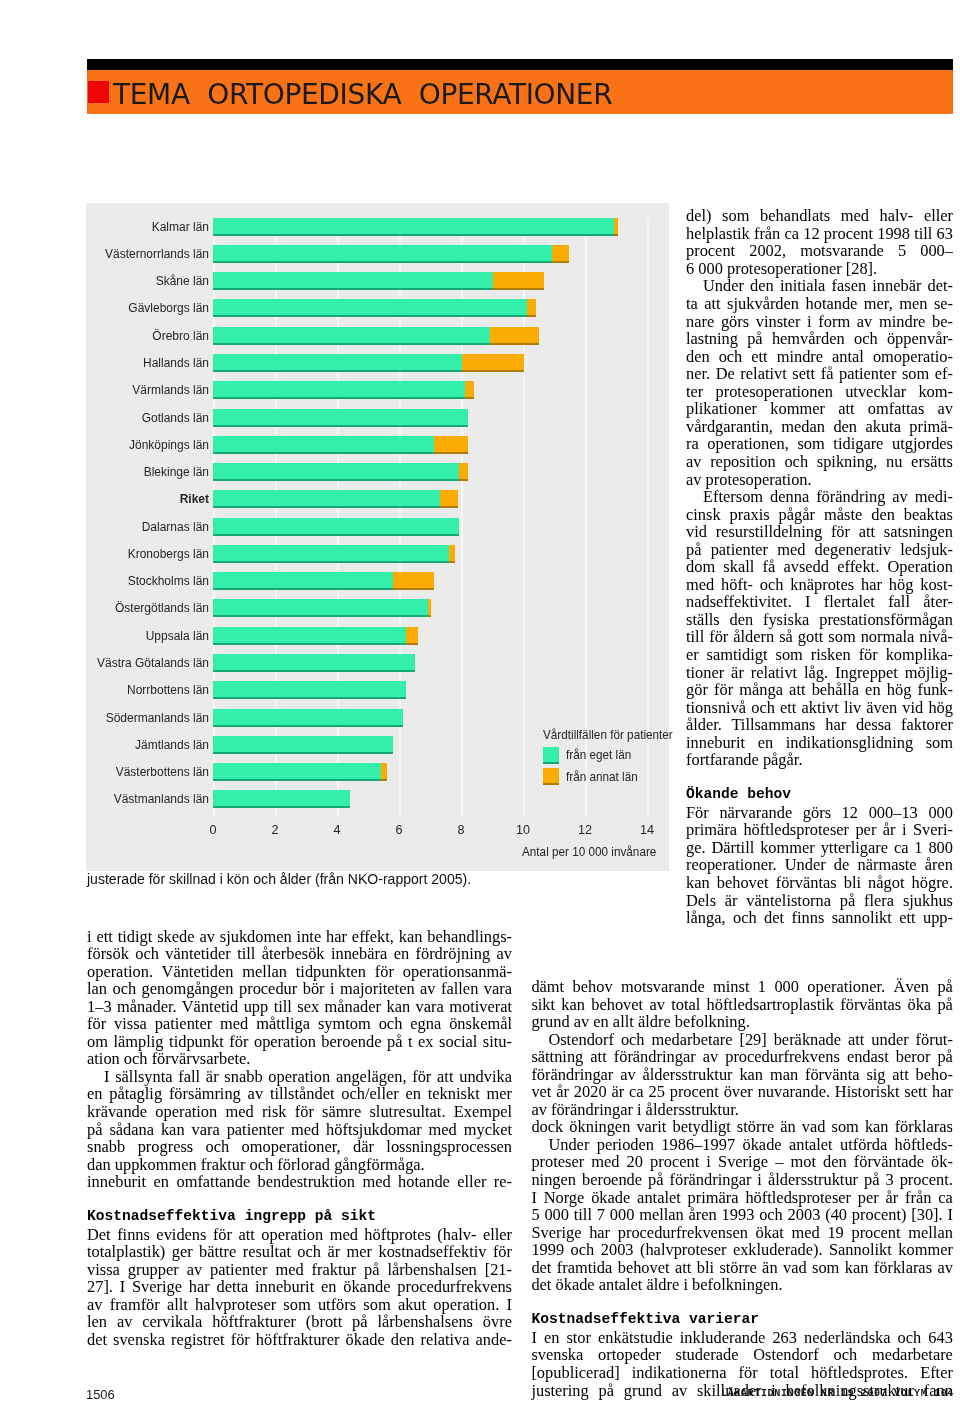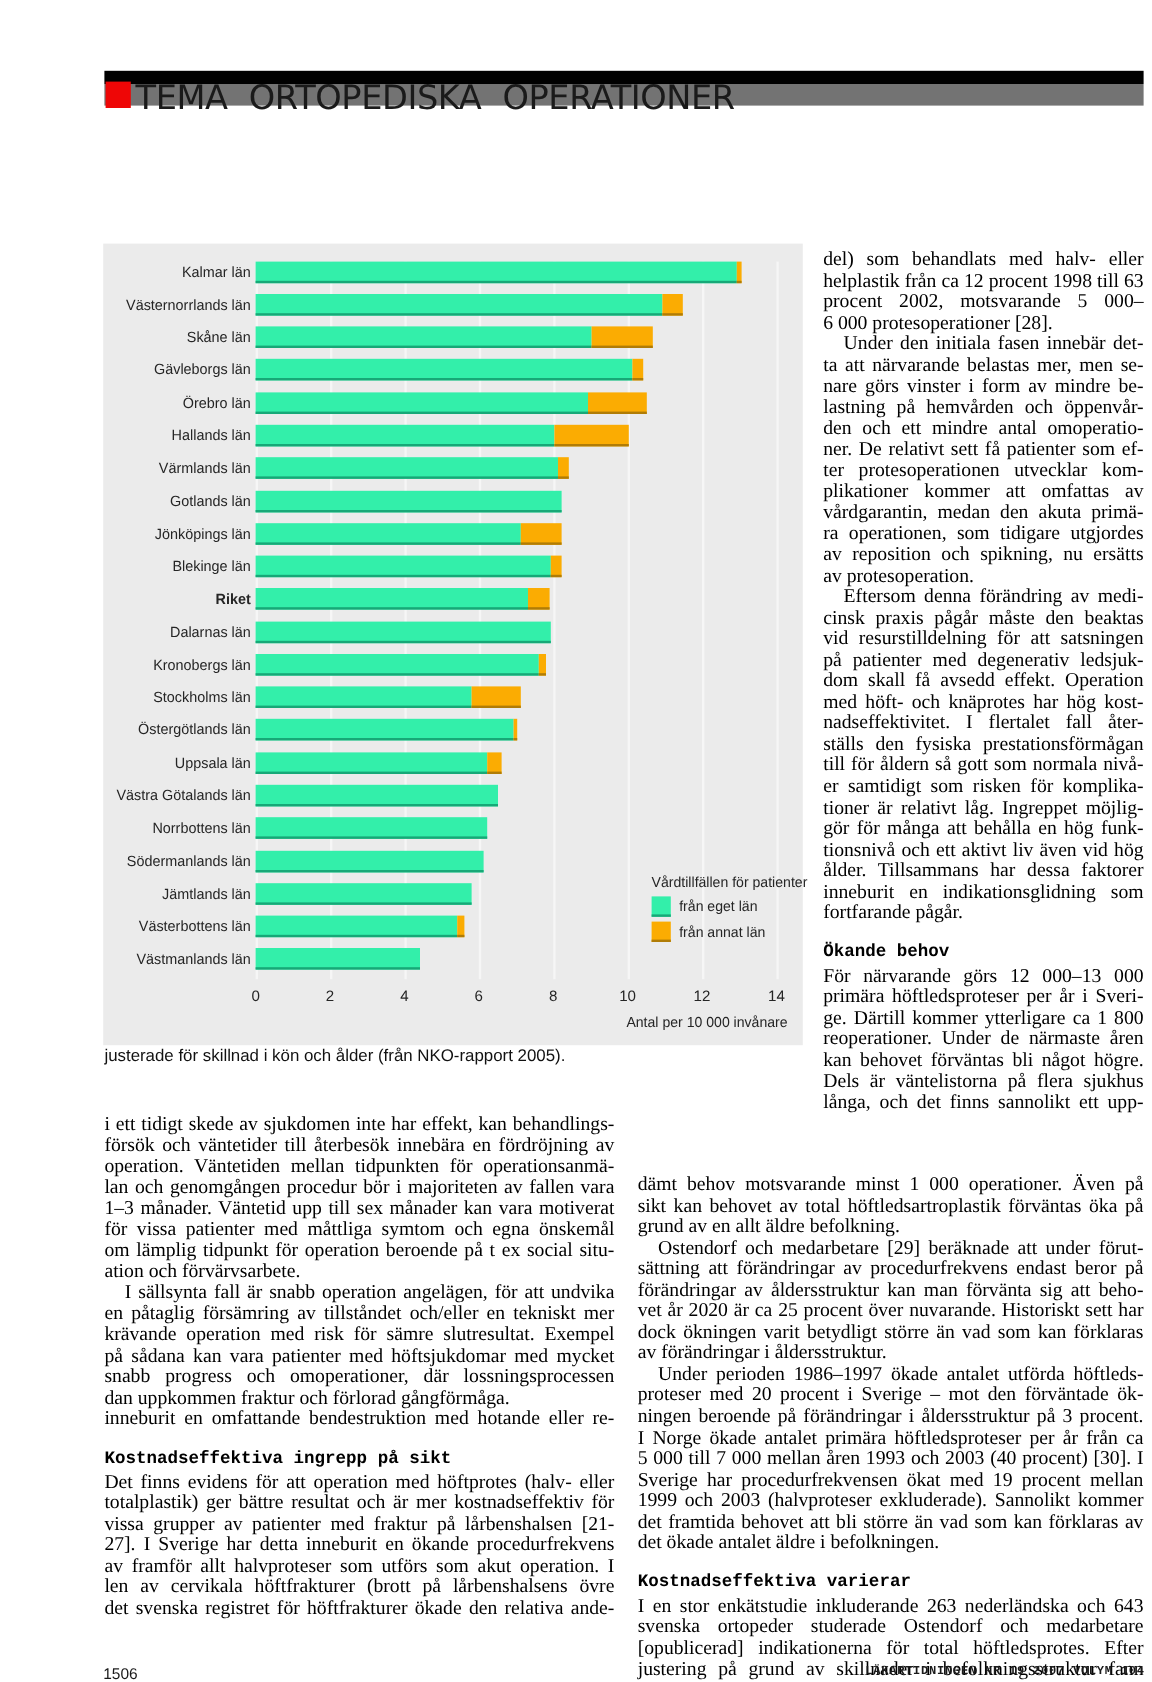--- a/index.html
+++ b/index.html
@@ -3,21 +3,21 @@
 <meta charset="utf-8">
 <style>
   html,body{margin:0;padding:0;}
   body{width:960px;height:1402px;background:#ffffff;overflow:hidden;position:relative;
        font-family:"Liberation Serif",serif;}
   .page{position:absolute;left:0;top:0;width:960px;height:1402px;overflow:hidden;}
 
   
   .banner{position:absolute;left:87px;top:59px;width:866px;}
   .banner-rule{height:11px;background:#000000;}
-  .banner-band{height:18px;background:#737373;display:flex;align-items:center;position:relative;}
+  .banner-band{height:44px;background:#f97316;display:flex;align-items:center;position:relative;}
   .banner-sq{width:21px;height:22px;background:#ee0606;margin-left:1px;flex:0 0 auto;}
   .banner-title{font-family:"DejaVu Sans",sans-serif;font-size:28px;font-weight:400;
        letter-spacing:-0.35px;word-spacing:9px;color:#1a1a1a;margin-left:4px;white-space:nowrap;line-height:31px;position:relative;top:2px;}
 
   
   .figbox{position:absolute;left:86px;top:203px;width:583px;height:668px;background:#ebebeb;}
   .plot{position:absolute;left:0;top:0;width:583px;height:668px;}
   .gridline{position:absolute;top:14.5px;width:1.5px;background:#f6f6f6;}
   .barrow{position:absolute;left:127px;height:18px;}
   .seg{position:absolute;top:0;height:18px;}
@@ -242,21 +242,21 @@
 <div class="ln jz">av framför allt halvproteser som utförs som akut operation. I</div>
 <div class="ln jz">len av cervikala höftfrakturer (brott på lårbenshalsens övre</div>
 <div class="ln jz">det svenska registret för höftfrakturer ökade den relativa ande-</div>
 </div>
 <div class="colRn bodytext">
 <div class="ln jz">del) som behandlats med halv- eller</div>
 <div class="ln jz">helplastik från ca 12 procent 1998 till 63</div>
 <div class="ln jz">procent 2002, motsvarande 5 000–</div>
 <div class="ln">6 000 protesoperationer [28].</div>
 <div class="ln jz ind">Under den initiala fasen innebär det-</div>
-<div class="ln jz">ta att närvarande belastas mer, men se-</div>
+<div class="ln jz">ta att sjukvården hotande mer, men se-</div>
 <div class="ln jz">nare görs vinster i form av mindre be-</div>
 <div class="ln jz">lastning på hemvården och öppenvår-</div>
 <div class="ln jz">den och ett mindre antal omoperatio-</div>
 <div class="ln jz">ner. De relativt sett få patienter som ef-</div>
 <div class="ln jz">ter protesoperationen utvecklar kom-</div>
 <div class="ln jz">plikationer kommer att omfattas av</div>
 <div class="ln jz">vårdgarantin, medan den akuta primä-</div>
 <div class="ln jz">ra operationen, som tidigare utgjordes</div>
 <div class="ln jz">av reposition och spikning, nu ersätts</div>
 <div class="ln">av protesoperation.</div>
@@ -286,22 +286,22 @@
 <div class="ln jz">långa, och det finns sannolikt ett upp-</div>
 </div>
 <div class="colRw bodytext">
 <div class="ln jz">dämt behov motsvarande minst 1 000 operationer. Även på</div>
 <div class="ln jz">sikt kan behovet av total höftledsartroplastik förväntas öka på</div>
 <div class="ln">grund av en allt äldre befolkning.</div>
 <div class="ln jz ind">Ostendorf och medarbetare [29] beräknade att under förut-</div>
 <div class="ln jz">sättning att förändringar av procedurfrekvens endast beror på</div>
 <div class="ln jz">förändringar av åldersstruktur kan man förvänta sig att beho-</div>
 <div class="ln jz">vet år 2020 är ca 25 procent över nuvarande. Historiskt sett har</div>
+<div class="ln">av förändringar i åldersstruktur.</div>
 <div class="ln jz">dock ökningen varit betydligt större än vad som kan förklaras</div>
-<div class="ln">av förändringar i åldersstruktur.</div>
 <div class="ln jz ind">Under perioden 1986–1997 ökade antalet utförda höftleds-</div>
 <div class="ln jz">proteser med 20 procent i Sverige – mot den förväntade ök-</div>
 <div class="ln jz">ningen beroende på förändringar i åldersstruktur på 3 procent.</div>
 <div class="ln jz">I Norge ökade antalet primära höftledsproteser per år från ca</div>
 <div class="ln jz">5 000 till 7 000 mellan åren 1993 och 2003 (40 procent) [30]. I</div>
 <div class="ln jz">Sverige har procedurfrekvensen ökat med 19 procent mellan</div>
 <div class="ln jz">1999 och 2003 (halvproteser exkluderade). Sannolikt kommer</div>
 <div class="ln jz">det framtida behovet att bli större än vad som kan förklaras av</div>
 <div class="ln">det ökade antalet äldre i befolkningen.</div>
 <div class="hd">Kostnadseffektiva varierar</div>

